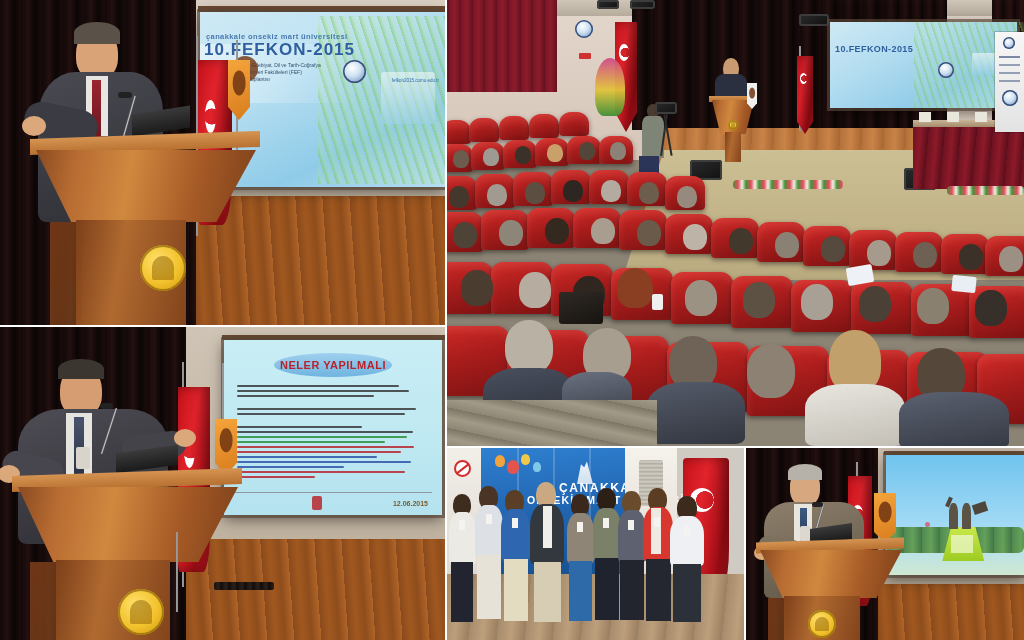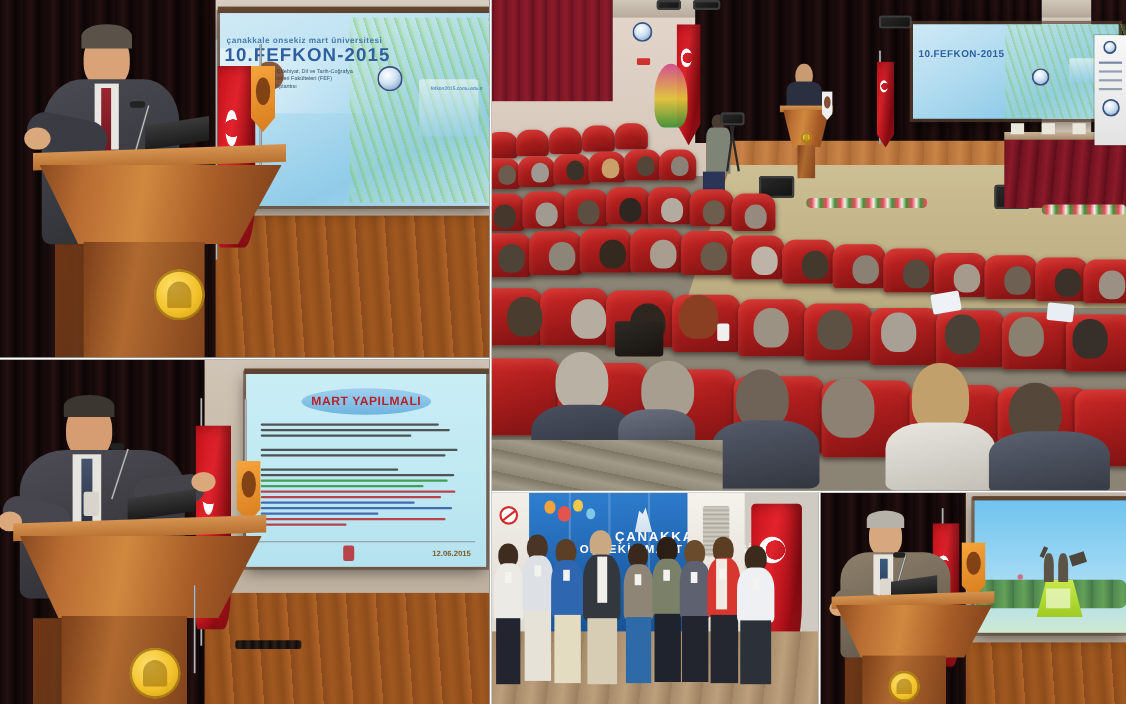--- a/index.html
+++ b/index.html
@@ -336,21 +336,21 @@
   </div>
 
   <div class="panel" style="left:0;top:327px;width:445px;height:313px;background:#0a0505;">
     <div class="curtain" style="left:0;top:0;width:190px;height:313px;"></div>
     <div class="wall" style="left:186px;top:0;width:259px;height:215px;background:linear-gradient(180deg,#cfc4b5,#bfb2a0);"></div>
     <div class="floor" style="left:186px;top:212px;width:259px;height:101px;"></div>
 
     <div class="screenframe" style="left:222px;top:8px;width:223px;height:5px;"></div>
     <div class="screen" style="left:224px;top:13px;width:218px;height:175px;
          background:linear-gradient(180deg,#c9edf5 0%,#bfe9f2 55%,#b4e2ef 100%);">
-      <div class="slide-title" style="top:13px;width:118px;height:24px;font-size:11px;">MART YAPILMALI</div>
+      <div class="slide-title" style="top:13px;width:118px;height:24px;font-size:11px;">NELER YAPILMALI</div>
       <div class="bullets" style="left:13px;top:45px;right:10px;">
         <div class="bline" style="width:83%;background:#3a3a3a;"></div>
         <div class="bline" style="width:88%;background:#3a3a3a;"></div>
         <div class="bline" style="width:70%;background:#3a3a3a;"></div>
         <div class="bline" style="width:0%;height:5px;background:transparent;"></div>
         <div class="bline" style="width:92%;background:#3a3a3a;"></div>
         <div class="bline" style="width:86%;background:#3a3a3a;"></div>
         <div class="bline" style="width:0%;height:5px;background:transparent;"></div>
         <div class="bline" style="width:64%;background:#3a3a3a;"></div>
         <div class="bline" style="width:90%;background:#3a3a3a;"></div>

